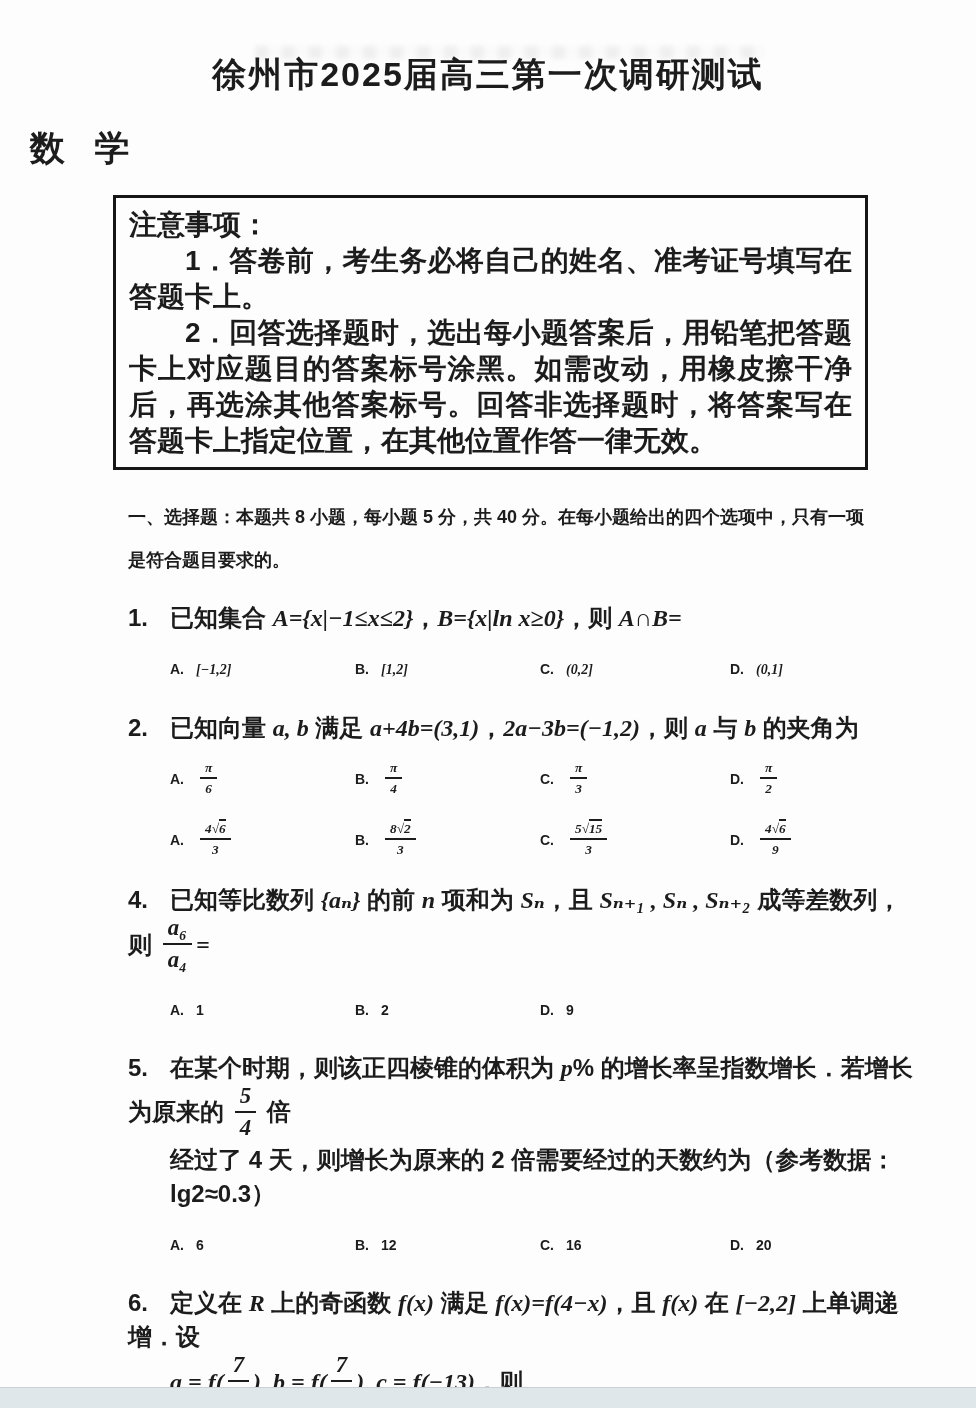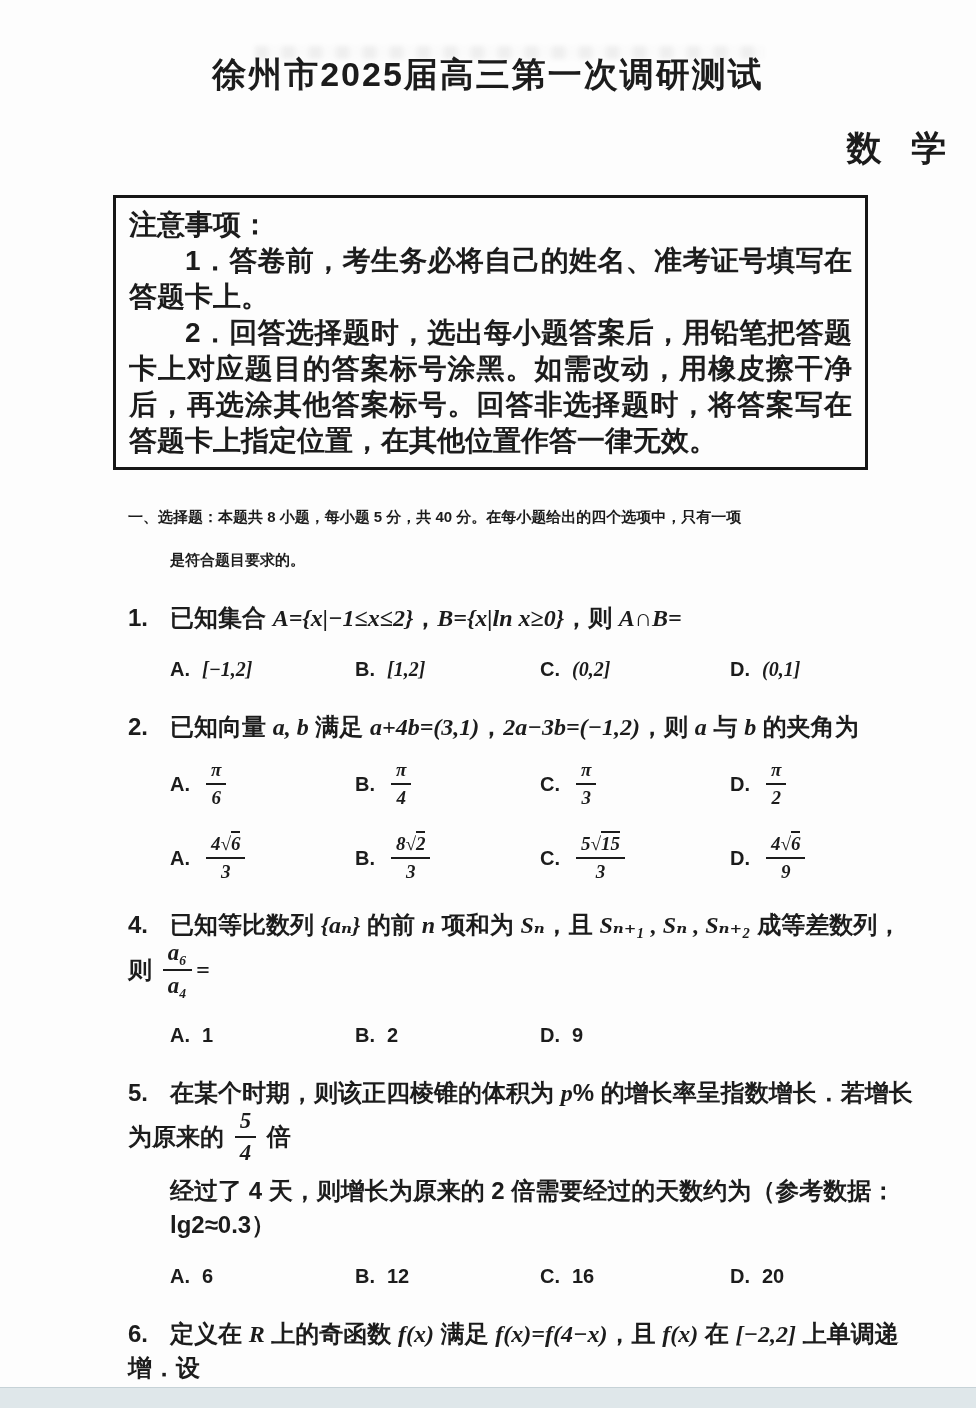--- a/index.html
+++ b/index.html
@@ -18,55 +18,55 @@
     position:absolute; top:46px; left:255px; width:510px; height:13px;
     background:repeating-linear-gradient(90deg,
       rgba(70,70,70,.14) 0 13px, rgba(70,70,70,.03) 13px 27px);
     filter:blur(2.5px); opacity:.55;
   }
   .title {
     margin-top:52px; text-align:center;
     font-size:34px; font-weight:700; letter-spacing:2px;
   }
   .subject {
-    margin-top:27px; text-align:right;
+    margin-top:27px; text-align:left;
     font-size:35px; font-weight:700;
     letter-spacing:0.85em; text-indent:0.85em;
   }
   .notice-box {
     margin:23px 108px 0 113px;
     border:3px solid #161616;
     padding:9px 13px 8px 13px;
     font-size:28px; font-weight:700; line-height:36px;
   }
   .notice-item { text-indent:2em; text-align:justify; }
-  .section-heading { margin:30px 60px 0 128px; font-size:15px; font-weight:700; line-height:34px; }
-  .section-heading .line2 { margin-left:42px; margin-top:9px; }
+  .section-heading { margin:30px 60px 0 128px; font-size:18px; font-weight:700; line-height:34px; }
+  .section-heading .line2 { margin-top:9px; }
   .questions { margin-left:128px; margin-right:60px; font-weight:700; }
   .question { margin-top:24px; }
   .q-line { font-size:24px; line-height:34px; }
-  .q-line.cont { margin-left:42px; margin-top:6px; }
+  .q-line.cont { margin-left:42px; margin-top:0; }
   .q-num { display:inline-block; width:42px; }
   .math {
     font-family:"Liberation Serif","DejaVu Serif",serif;
     font-style:italic; font-weight:700; white-space:pre;
   }
   .frac {
     display:inline-block; text-align:center; vertical-align:middle;
     line-height:1.15; margin:0 4px; position:relative; top:-2px;
     font-family:"Liberation Serif","DejaVu Serif",serif;
     font-style:italic; font-weight:700; font-size:0.95em;
   }
   .frac .fnum { display:block; padding:0 5px 2px; border-bottom:2px solid #1c1c1c; }
   .frac .fden { display:block; padding-top:2px; }
   .sqrt-arg { border-top:2px solid currentColor; }
   .options {
     margin-left:42px; margin-top:17px;
     display:grid; grid-template-columns:185px 185px 190px auto;
-    align-items:center; font-size:20px; line-height:34px;
+    align-items:center; font-size:14px; line-height:34px;
   }
   .option { white-space:nowrap; }
   .opt-label { margin-right:12px; }
   .bottom-band {
     position:absolute; left:0; bottom:0; width:100%; height:21px;
     background:var(--band,#dfe7ea);
     border-top:1px solid #c6d2d7;
   }
 </style>
 </head>

